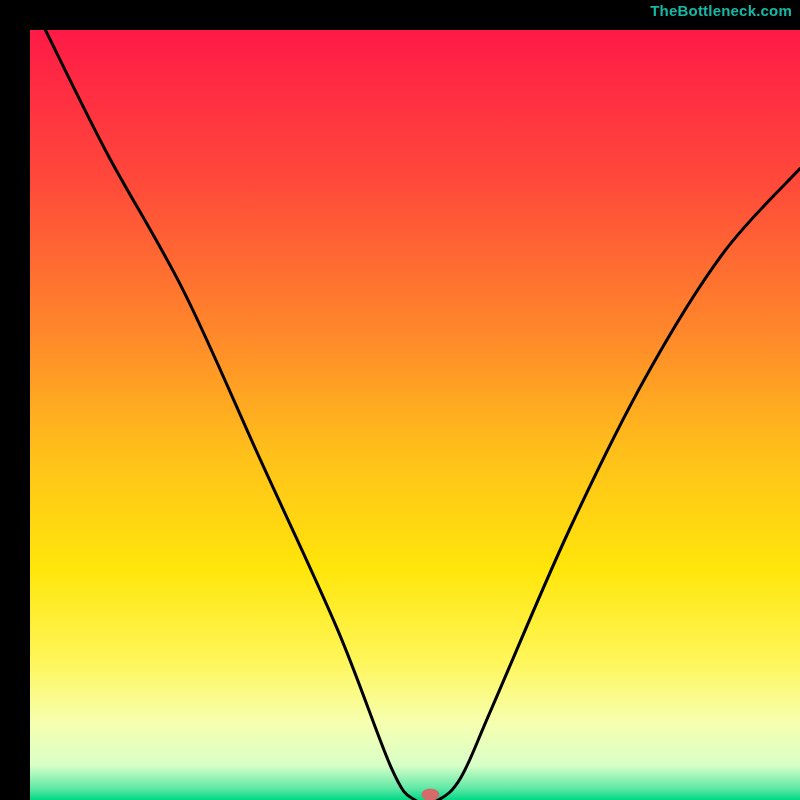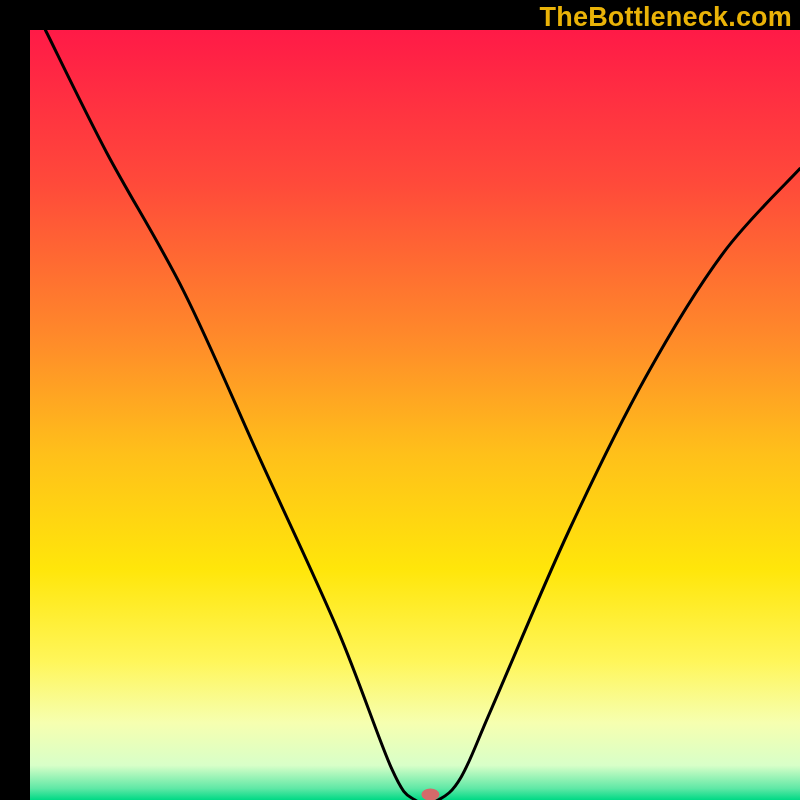--- a/index.html
+++ b/index.html
@@ -16,22 +16,22 @@
     width: 800px;
     height: 800px;
   }
   svg {
     display: block;
   }
   .watermark {
     position: absolute;
     top: 2px;
     right: 8px;
-    color: #eab308;
-    font-size: 27px;
+    color: #14b8a6;
+    font-size: 15px;
     font-weight: 600;
     letter-spacing: 0.2px;
     user-select: none;
   }
 </style>
 </head>
 <body>
 
 <div class="canvas-wrap">
   <svg id="chart-svg" width="800" height="800" viewBox="0 0 800 800">

